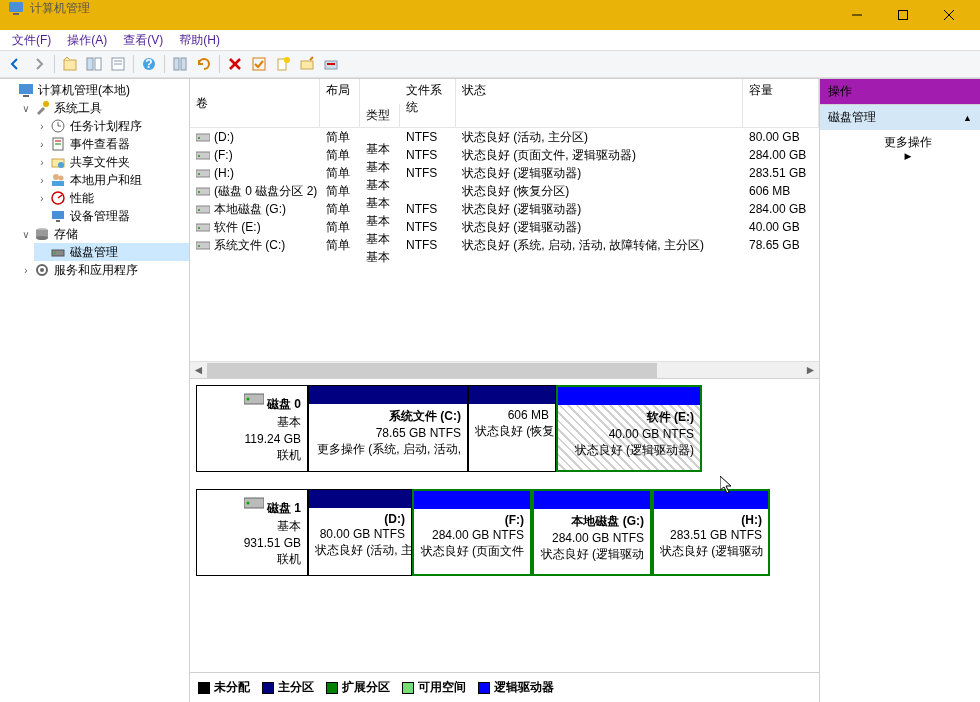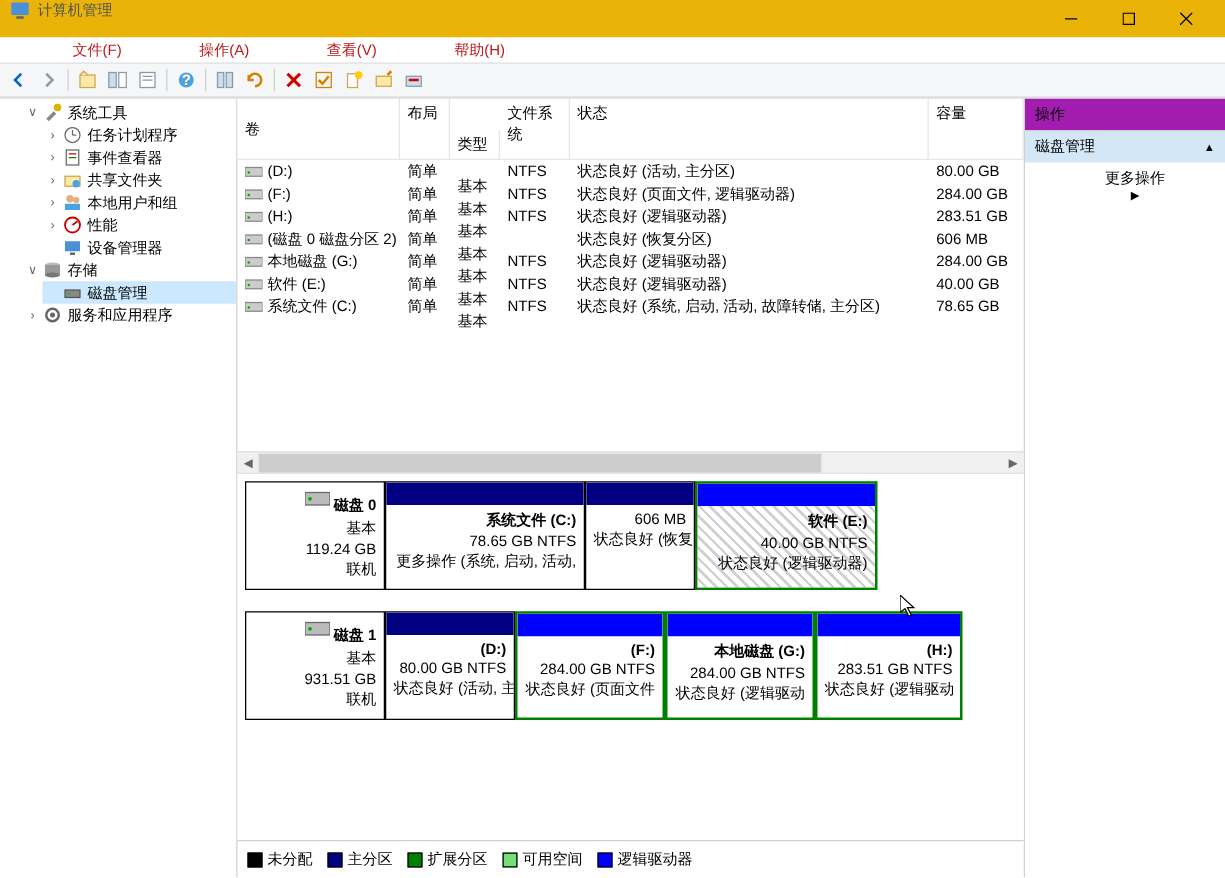--- a/index.html
+++ b/index.html
@@ -8,21 +8,21 @@
 
 .titlebar { height: 30px; display: flex; padding: 0 8px; background: #eab308; }
 .titlebar .app-icon { width: 16px; height: 16px; margin-right: 6px; flex-shrink: 0; }
 .titlebar .title { color: #555; font-size: 12px; flex: 1; }
 .win-controls { display: flex; }
 .win-btn { width: 46px; height: 30px; display: flex; align-items: center; justify-content: center; color: #555; }
 .win-btn svg { width: 10px; height: 10px; }
 
 
 .menubar { height: 20px; display: flex; align-items: center; padding: 0 4px; background: #fff; }
-.menubar .menu-item { padding: 2px 8px; color: #b91c1c; margin-left: 46px; }
+.menubar .menu-item { padding: 2px 8px; color: #4c1d95; }
 
 
 .toolbar { height: 28px; display: flex; align-items: center; padding: 2px 4px; background: #f5f6f7; border-top: 1px solid #e0e0e0; border-bottom: 1px solid #e0e0e0; gap: 2px; }
 .toolbar .tbtn { width: 22px; height: 22px; display: flex; align-items: center; justify-content: center; border: 1px solid transparent; }
 .toolbar .sep { width: 1px; height: 18px; background: #d0d0d0; margin: 0 2px; }
 .toolbar svg { width: 16px; height: 16px; }
 
 
 .main { flex: 1; display: flex; border-top: 1px solid #d0d0d0; }
 .tree-panel { width: 190px; border-right: 1px solid #d0d0d0; overflow: auto; padding: 2px 0; background: #fff; }
@@ -69,21 +69,21 @@
 .part .part-body div { margin-bottom: 1px; white-space: nowrap; }
 .part.primary .part-header { background: #000080; }
 .part.logical .part-header { background: #0000ff; }
 .part.ext-border { border: 2px solid #008000; }
 .part.selected .part-body { background: repeating-linear-gradient(45deg, #fff, #fff 4px, #d0d0d0 4px, #d0d0d0 6px); }
 .part.selected { border-width: 2px; }
 
 .cursor-arrow { position: absolute; left: 720px; top: 476px; pointer-events: none; }
 
 
-.legend { border-top: 1px solid #d0d0d0; padding: 6px 8px; display: flex; gap: 12px; align-items: center; }
+.legend { border-top: 1px solid #d0d0d0; padding: 6px 8px; display: flex; gap: 12px; align-items: center; font-weight: bold; }
 .legend-item { display: flex; align-items: center; gap: 4px; }
 .legend-swatch { width: 12px; height: 12px; border: 1px solid #000; }
 
 
 .actions-panel { width: 160px; background: #fff; }
 .actions-head { background: #a21caf; padding: 4px 8px; border-bottom: 1px solid #d0d0d0; }
 .actions-row { padding: 4px 8px; display: flex; align-items: center; justify-content: space-between; }
 .actions-row.highlight { background: #d4e7f7; }
 .actions-row .tri { font-size: 9px; color: #000; }
 .actions-row.sub { padding-left: 24px; flex-direction: column; }
@@ -207,20 +207,28 @@
         <line x1="4" y1="8" x2="12" y2="8" stroke="#d40000" stroke-width="2"></line>
       </svg>
     </div>
 </div>
 
 <div class="main">
 
   <div class="tree-panel tree">
     <ul>
       <li>
+        <div class="row">
+            <span class="twisty"></span>
+            <svg class="icon" viewBox="0 0 16 16">
+              <rect x="1" y="2" width="14" height="10" fill="#4a90d9"></rect>
+              <rect x="5" y="13" width="6" height="2" fill="#666"></rect>
+            </svg>
+            <span class="label">计算机管理(本地)</span>
+          </div>
         <ul>
           <li>
             <div class="row">
                 <span class="twisty">∨</span>
                 <svg class="icon" viewBox="0 0 16 16">
                   <path d="M3 13 L9 7 L11 9 L5 15z" fill="#888"></path>
                   <circle cx="12" cy="4" r="3" fill="#e0b000"></circle>
                 </svg>
                 <span class="label">系统工具</span>
               </div>

